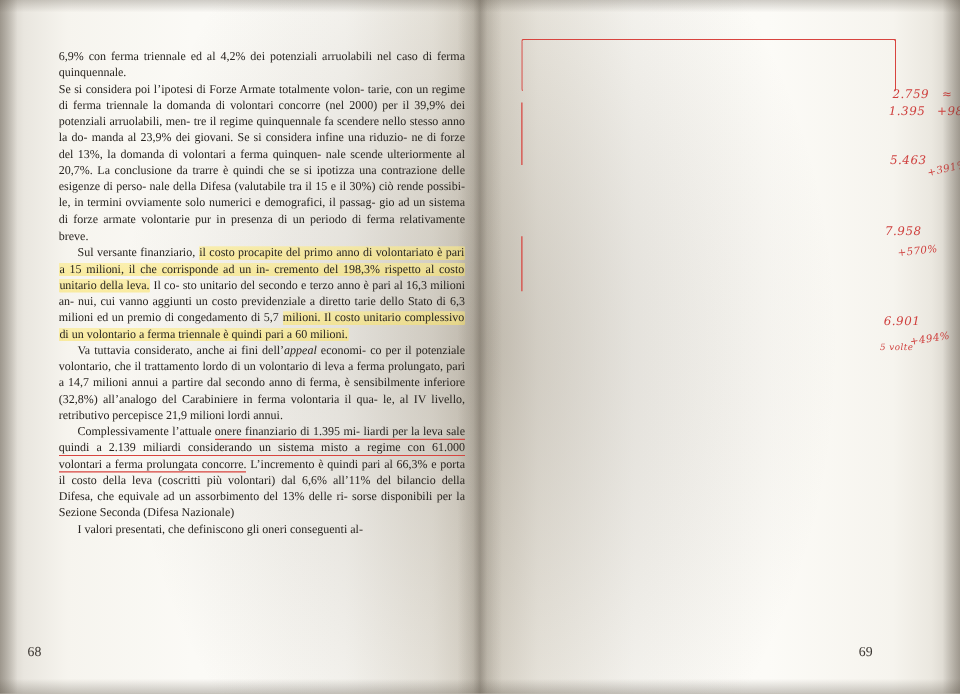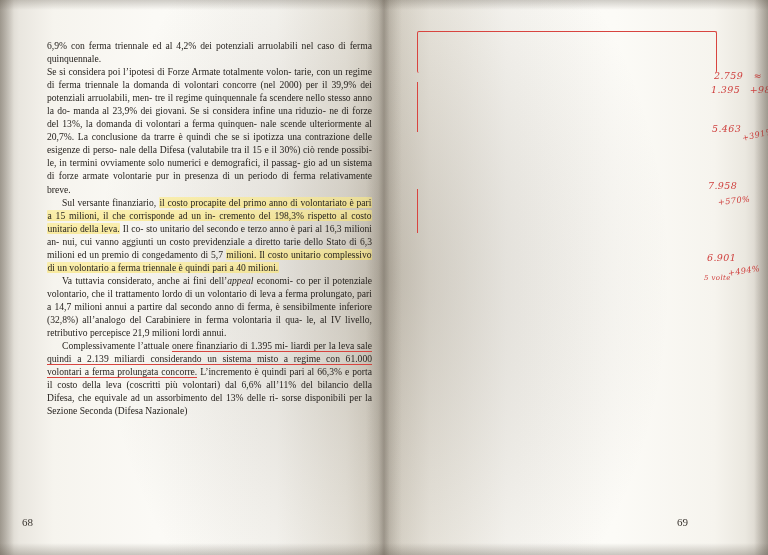--- a/index.html
+++ b/index.html
@@ -58,21 +58,21 @@
   }
   .vbar{
     position:absolute;width:0;border-left:1.3px solid #d8443f;
   }
 
   .pageno{
     position:absolute;bottom:27px;font-size:11px;color:#3a3530;
     font-family:"Liberation Serif", serif;
   }
   .pageno-l{left:22px;}
-  .pageno-r{right:80px;padding-left:16px;}
+  .pageno-r{right:70px;padding-left:16px;}
 
   
   .hand{
     position:absolute;
     color:#cf3f3d;
     font-family:"DejaVu Serif", serif;
     font-style:italic;
     font-size:9.5px;
     letter-spacing:.4px;
     white-space:nowrap;
@@ -127,21 +127,21 @@
       </p>
 
       <p class="ind">
         <span>Sul versante finanziario, </span><span class="hl"><span>il costo procapite del primo anno</span>
           <span>di volontariato è pari a 15 milioni, il che corrisponde ad un in-</span>
           <span>cremento del 198,3% rispetto al costo unitario della leva.</span></span><span> Il co-</span>
         <span>sto unitario del secondo e terzo anno è pari al 16,3 milioni an-</span>
         <span>nui, cui vanno aggiunti un costo previdenziale a diretto tarie</span>
         <span>dello Stato di 6,3 milioni ed un premio di congedamento di 5,7</span>
         <span class="hl"><span>milioni. Il costo unitario complessivo di un volontario a ferma</span>
-          <span>triennale è quindi pari a 40 milioni.</span></span>
+          <span>triennale è quindi pari a 60 milioni.</span></span>
       </p>
 
       <p class="ind">
         <span>Va tuttavia considerato, anche ai fini dell’<i>appeal</i> economi-</span>
         <span>co per il potenziale volontario, che il trattamento lordo di un</span>
         <span>volontario di leva a ferma prolungato, pari a 14,7 milioni annui</span>
         <span>a partire dal secondo anno di ferma, è sensibilmente inferiore</span>
         <span>(32,8%) all’analogo del Carabiniere in ferma volontaria il qua-</span>
         <span>le, al IV livello, retributivo percepisce 21,9 milioni lordi annui.</span>
       </p>
@@ -149,20 +149,23 @@
       <p class="ind">
         <span>Complessivamente l’attuale </span><span class="ul"><span>onere finanziario di 1.395 mi-</span>
           <span>liardi per la leva sale quindi a 2.139 miliardi considerando un</span>
           <span>sistema misto a regime con 61.000 volontari a ferma prolungata</span>
           <span>concorre.</span></span><span> L’incremento è quindi pari al 66,3% e porta il costo</span>
         <span>della leva (coscritti più volontari) dal 6,6% all’11% del bilancio</span>
         <span>della Difesa, che equivale ad un assorbimento del 13% delle ri-</span>
         <span>sorse disponibili per la Sezione Seconda (Difesa Nazionale)</span>
       </p>
 
+      <p class="ind">
+        <span>I valori presentati, che definiscono gli oneri conseguenti al-</span>
+      </p>
     </div>
 
     <div class="pageno pageno-l">68</div>
   </div>
 
   <div class="page page-r">
 
     <div class="boxed" style="left:33px;top:31px;width:298px;height:41px;border-bottom:none;"></div>
     <div class="vbar" style="left:33px;top:82px;height:50px;"></div>
     <div class="vbar" style="left:33px;top:189px;height:44px;"></div>

